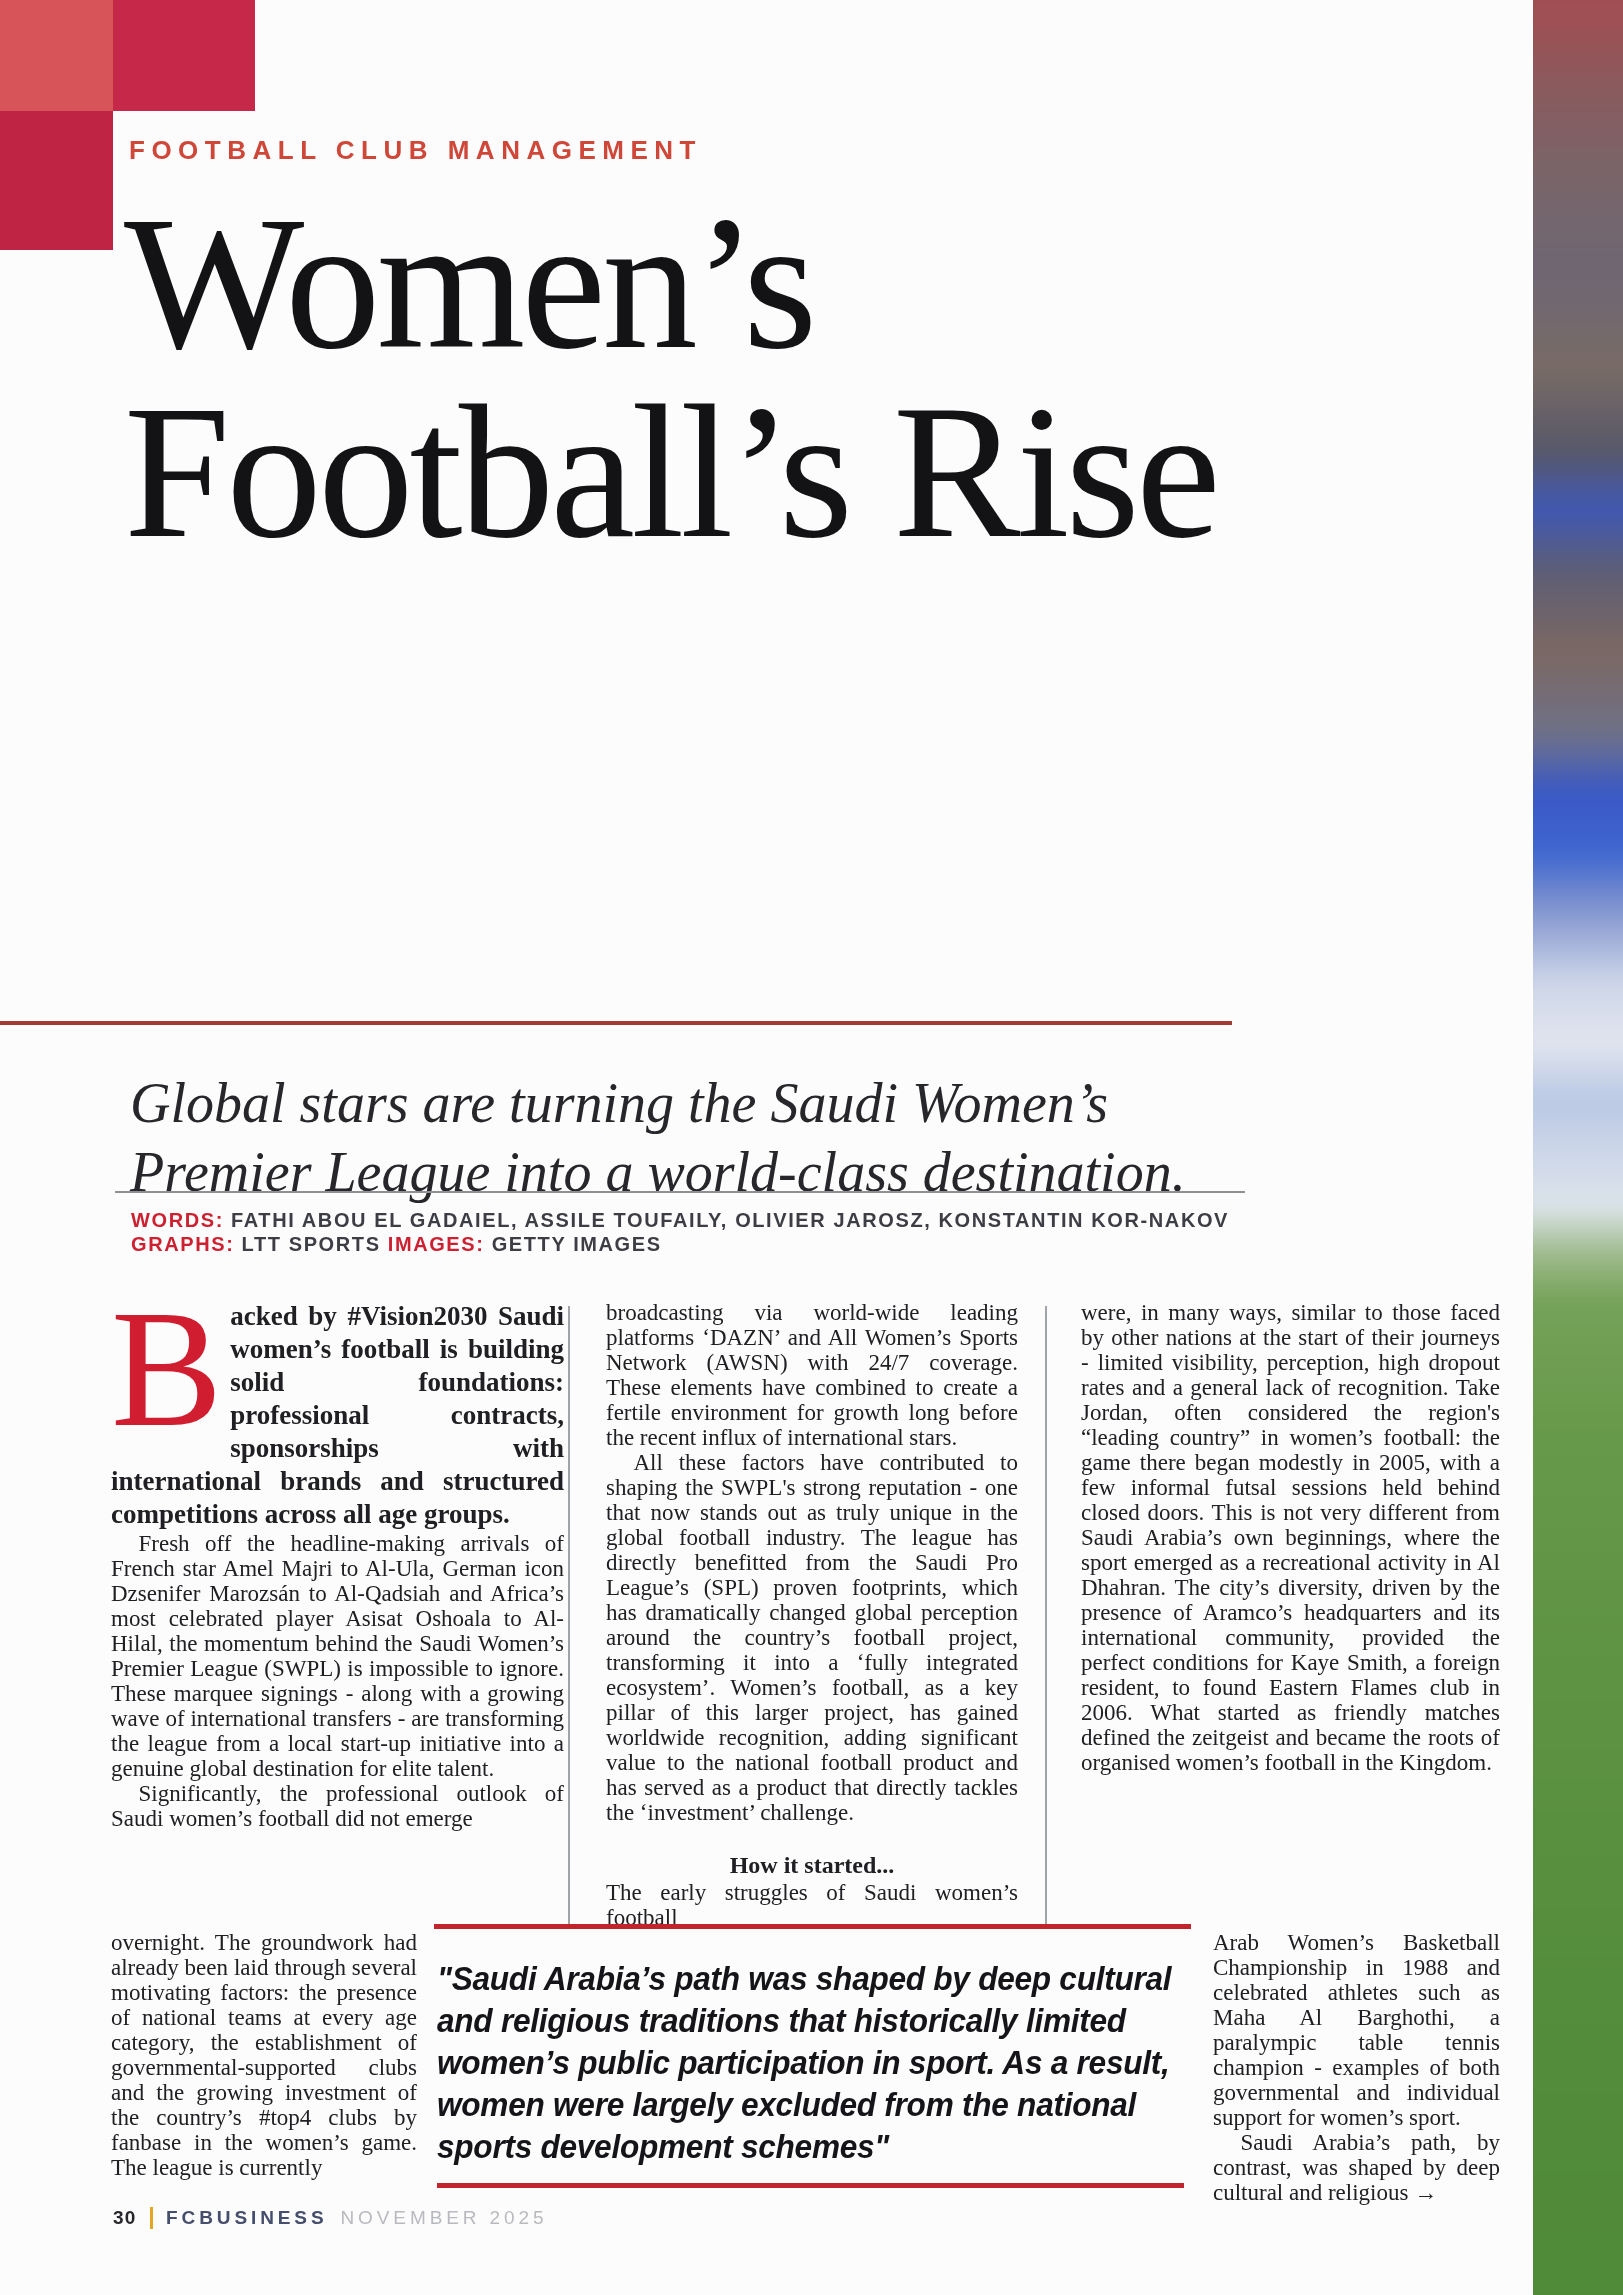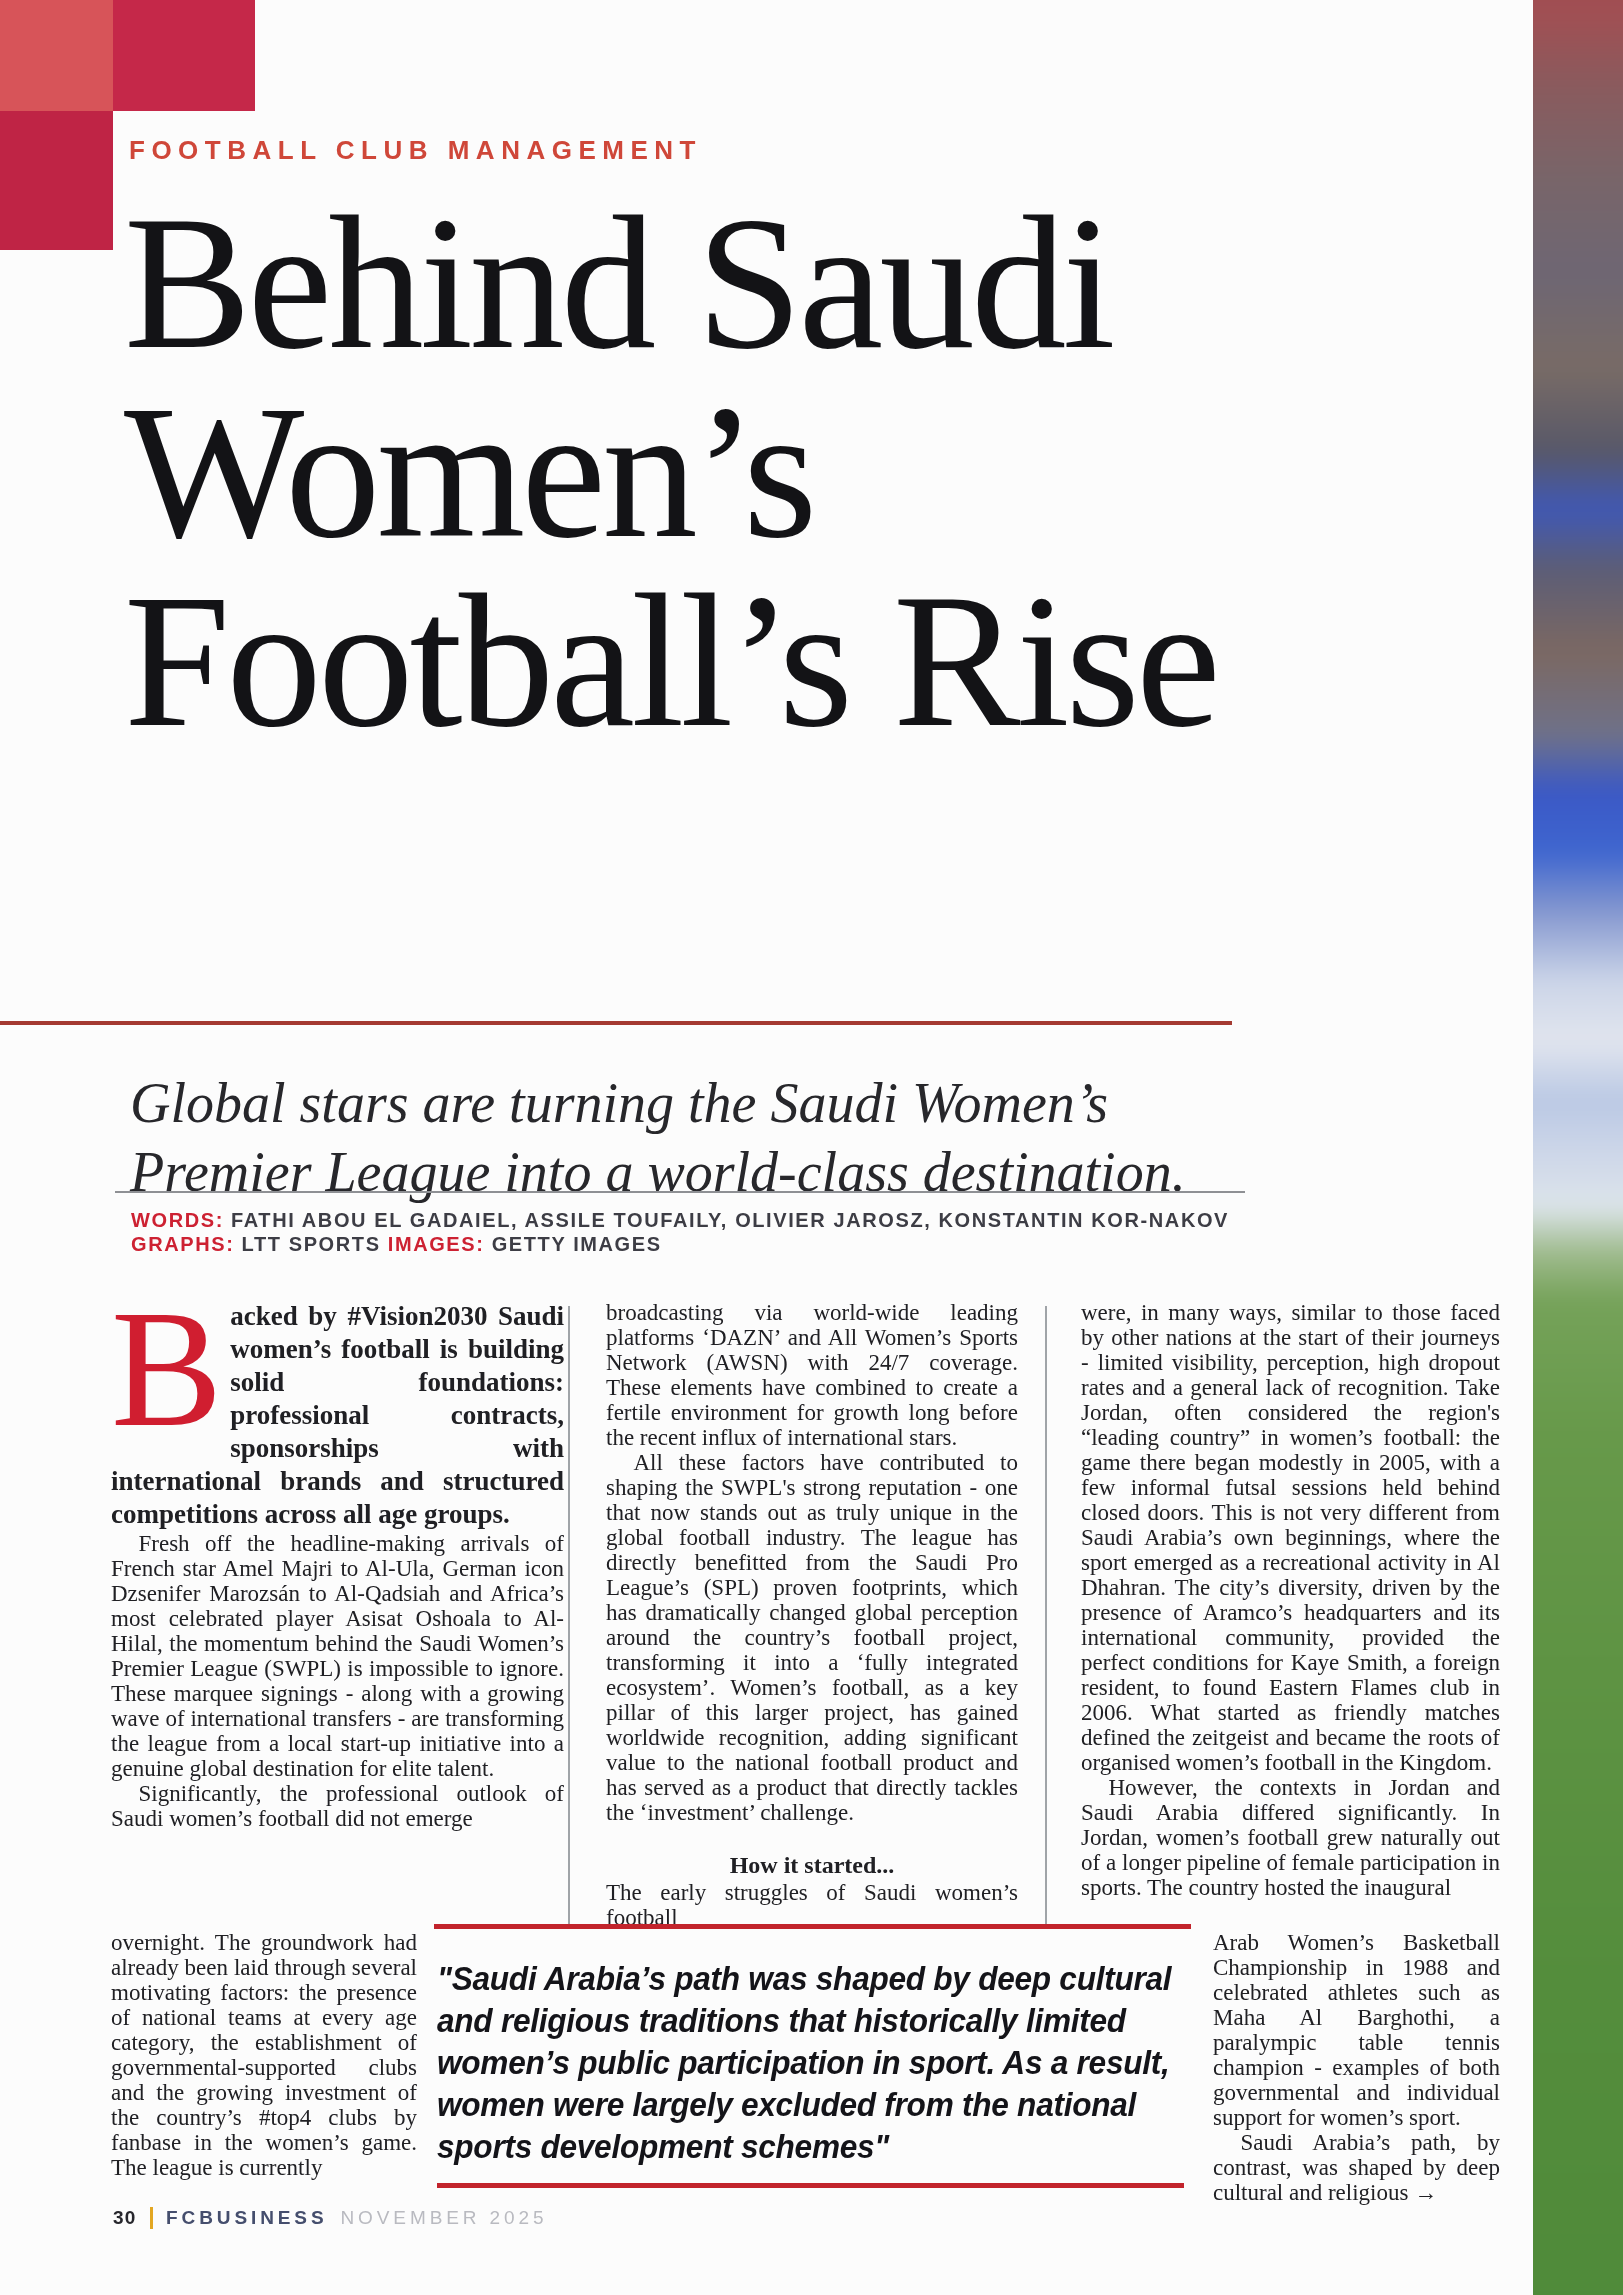--- a/index.html
+++ b/index.html
@@ -83,21 +83,20 @@
 
 <div class="page">
 
   <div class="sq sq-light"></div>
   <div class="sq sq-crimson"></div>
   <div class="sq sq-dark"></div>
 
   <div class="kicker">FOOTBALL CLUB MANAGEMENT</div>
 
   <div class="headline">
-    <div>Behind Saudi</div>
     <div>Women’s</div>
     <div>Football’s Rise</div>
   </div>
 
   <div class="rule-red"></div>
   <div class="standfirst">Global stars are turning the Saudi Women’s Premier League into a world-class destination.</div>
   <div class="rule-gray"></div>
 
   <div class="byline">
     <span class="red">WORDS:</span>
@@ -122,21 +121,20 @@
 
   <div class="bodytext col2">
     <p class="para">broadcasting via world-wide leading platforms ‘DAZN’ and All Women’s Sports Network (AWSN) with 24/7 coverage. These elements have combined to create a fertile environment for growth long before the recent influx of international stars.</p>
     <p class="para indent">All these factors have contributed to shaping the SWPL's strong reputation - one that now stands out as truly unique in the global football industry. The league has directly benefitted from the Saudi Pro League’s (SPL) proven footprints, which has dramatically changed global perception around the country’s football project, transforming it into a ‘fully integrated ecosystem’. Women’s football, as a key pillar of this larger project, has gained worldwide recognition, adding significant value to the national football product and has served as a product that directly tackles the ‘investment’ challenge.</p>
     <p class="para subhead">How it started...</p>
     <p class="para">The early struggles of Saudi women’s football</p>
   </div>
 
   <div class="bodytext col3">
     <p class="para">were, in many ways, similar to those faced by other nations at the start of their journeys - limited visibility, perception, high dropout rates and a general lack of recognition. Take Jordan, often considered the region's “leading country” in women’s football: the game there began modestly in 2005, with a few informal futsal sessions held behind closed doors. This is not very different from Saudi Arabia’s own beginnings, where the sport emerged as a recreational activity in Al Dhahran. The city’s diversity, driven by the presence of Aramco’s headquarters and its international community, provided the perfect conditions for Kaye Smith, a foreign resident, to found Eastern Flames club in 2006. What started as friendly matches defined the zeitgeist and became the roots of organised women’s football in the Kingdom.</p>
-    <p class="para indent">However, the contexts in Jordan and Saudi Arabia differed significantly. In Jordan, women’s football grew naturally out of a longer pipeline of female participation in sports. The country hosted the inaugural</p>
   </div>
   <div class="bodytext col3-narrow">
     <p class="para">Arab Women’s Basketball Championship in 1988 and celebrated athletes such as Maha Al Barghothi, a paralympic table tennis champion - examples of both governmental and individual support for women’s sport.</p>
     <p class="para indent">Saudi Arabia’s path, by contrast, was shaped by deep cultural and religious →</p>
   </div>
 
   <div class="pq-rule pq-rule-top"></div>
   <div class="pullquote">"Saudi Arabia’s path was shaped by deep cultural and religious traditions that historically limited women’s public participation in sport. As a result, women were largely excluded from the national sports development schemes"</div>
   <div class="pq-rule pq-rule-bottom"></div>
 

